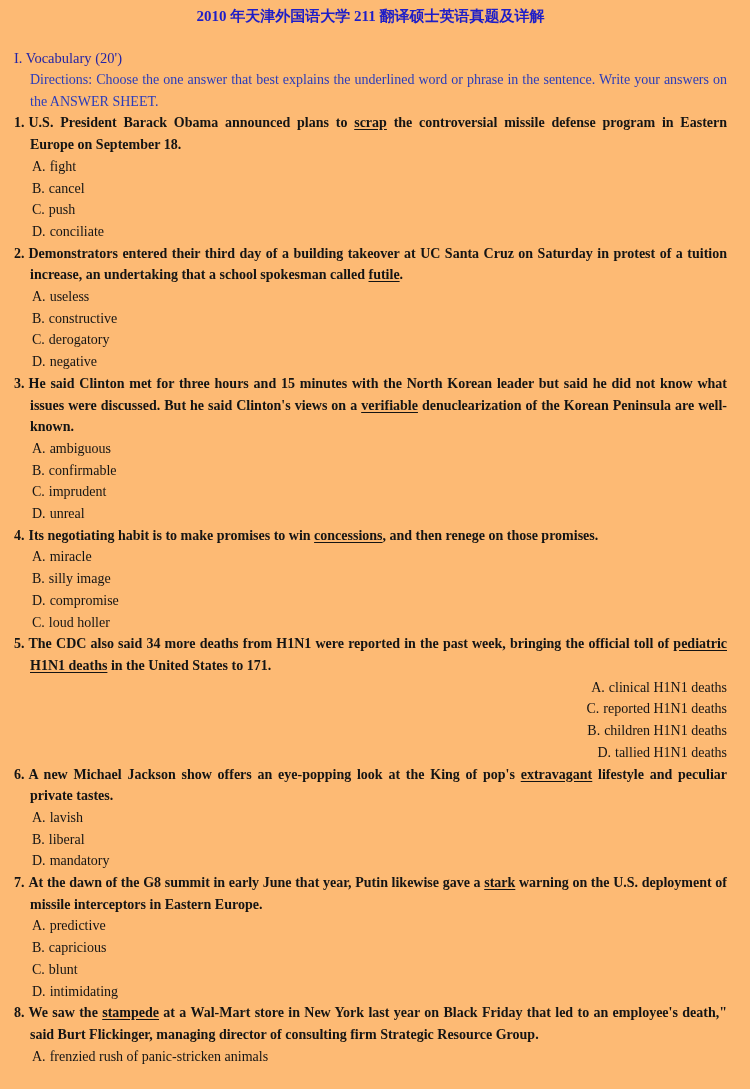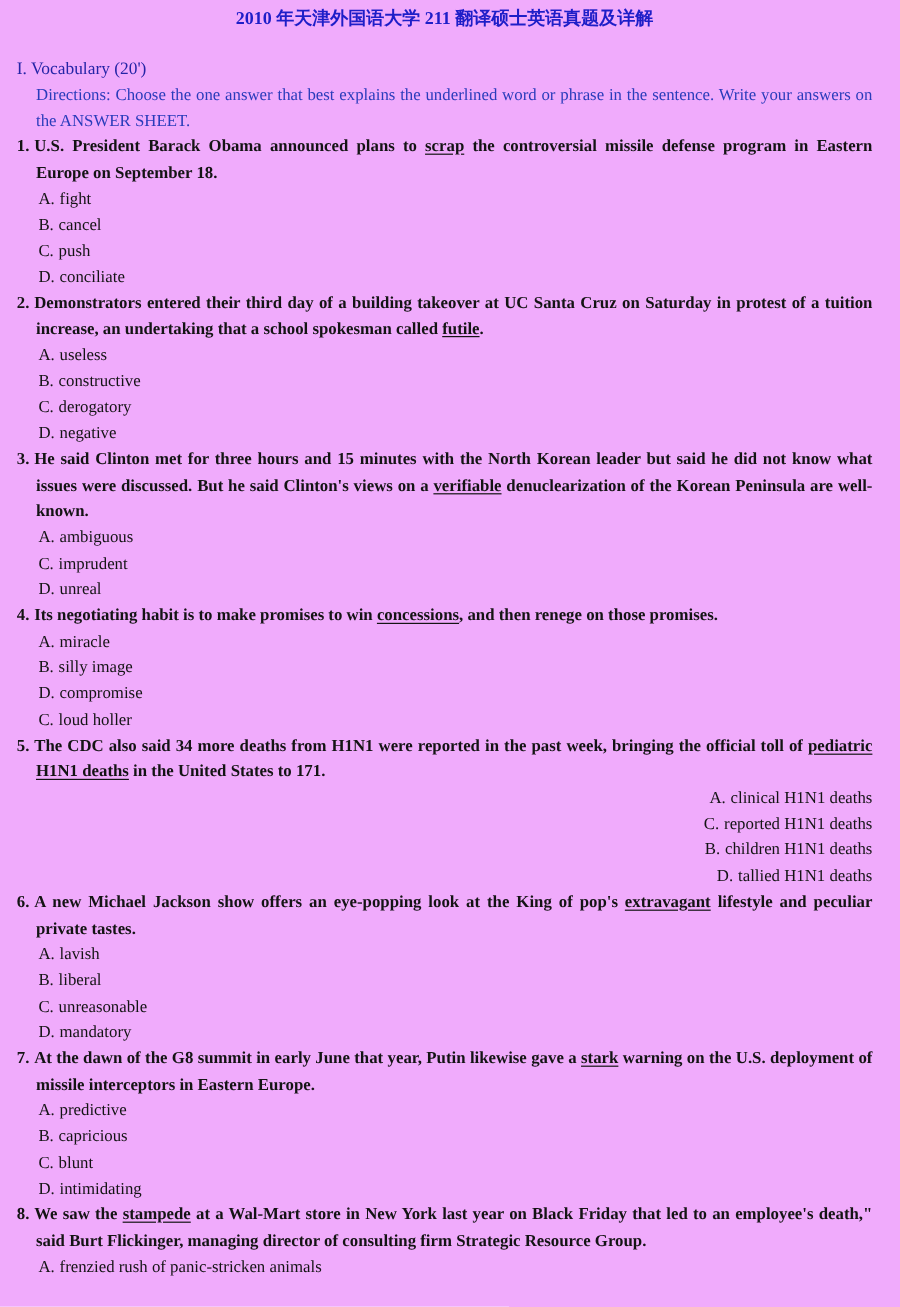--- a/index.html
+++ b/index.html
@@ -2,21 +2,21 @@
 <html style="--title-blue: #1e1ec8; --heading-blue: #2424a6; --directions-blue: #2a3cbb;"><head>
 <meta charset="utf-8">
 <style>
   * { margin: 0; padding: 0; box-sizing: border-box; }
   html, body { background: #ffffff; }
   body {
     width: 750px; height: 1089px; overflow: hidden;
     font-family: "Liberation Serif", "DejaVu Serif", serif;
     font-size: 14px; line-height: 21.7px; color: #141414;
   }
-  .page { width: 750px; height: 1089px; padding: 5px 23px 0 14px; background: #f0abfc; }
+  .page { width: 750px; height: 1089px; padding: 5px 23px 0 14px; background: #fdba74; }
   .doc-title {
     text-align: center; font-size: 15px; font-weight: bold;
     color: var(--title-blue, #1e1ec8); line-height: 22px; margin-bottom: 20px;
   }
   .section-heading {
     font-size: 14.5px; font-weight: normal; color: var(--heading-blue, #2424a6);
     line-height: 22px;
   }
   .directions {
     color: var(--directions-blue, #2a3cbb); text-align: justify;
@@ -57,20 +57,21 @@
           <div class="option"><span class="option-label">B.</span><span>constructive</span></div>
           <div class="option"><span class="option-label">C.</span><span>derogatory</span></div>
           <div class="option"><span class="option-label">D.</span><span>negative</span></div>
         </div>
   </div>
 
   <div class="question">
     <p class="q-text"><span class="q-num">3.</span><span class="q-body"><span>He said Clinton met for three hours and 15 minutes with the North Korean leader but said he did not know what issues were discussed. But he said Clinton's views on a </span><span class="u">verifiable</span><span> denuclearization of the Korean Peninsula are well-known.</span></span></p>
     <div class="options">
           <div class="option"><span class="option-label">A.</span><span>ambiguous</span></div>
+          <div class="option"><span class="option-label">B.</span><span>confirmable</span></div>
           <div class="option"><span class="option-label">C.</span><span>imprudent</span></div>
           <div class="option"><span class="option-label">D.</span><span>unreal</span></div>
         </div>
   </div>
 
   <div class="question">
     <p class="q-text"><span class="q-num">4.</span><span class="q-body"><span>Its negotiating habit is to make promises to win </span><span class="u">concessions</span><span>, and then renege on those promises.</span></span></p>
     <div class="options">
           <div class="option"><span class="option-label">A.</span><span>miracle</span></div>
           <div class="option"><span class="option-label">B.</span><span>silly image</span></div>
@@ -87,21 +88,20 @@
           <div class="option"><span class="option-label">B.</span><span>children H1N1 deaths</span></div>
           <div class="option"><span class="option-label">D.</span><span>tallied H1N1 deaths</span></div>
         </div>
   </div>
 
   <div class="question">
     <p class="q-text"><span class="q-num">6.</span><span class="q-body"><span>A new Michael Jackson show offers an eye-popping look at the King of pop's </span><span class="u">extravagant</span><span> lifestyle and peculiar private tastes.</span></span></p>
     <div class="options">
           <div class="option"><span class="option-label">A.</span><span>lavish</span></div>
           <div class="option"><span class="option-label">B.</span><span>liberal</span></div>
-          <div class="option"><span class="option-label">C.</span><span>unreasonable</span></div>
           <div class="option"><span class="option-label">D.</span><span>mandatory</span></div>
         </div>
   </div>
 
   <div class="question">
     <p class="q-text"><span class="q-num">7.</span><span class="q-body"><span>At the dawn of the G8 summit in early June that year, Putin likewise gave a </span><span class="u">stark</span><span> warning on the U.S. deployment of missile interceptors in Eastern Europe.</span></span></p>
     <div class="options">
           <div class="option"><span class="option-label">A.</span><span>predictive</span></div>
           <div class="option"><span class="option-label">B.</span><span>capricious</span></div>
           <div class="option"><span class="option-label">C.</span><span>blunt</span></div>

